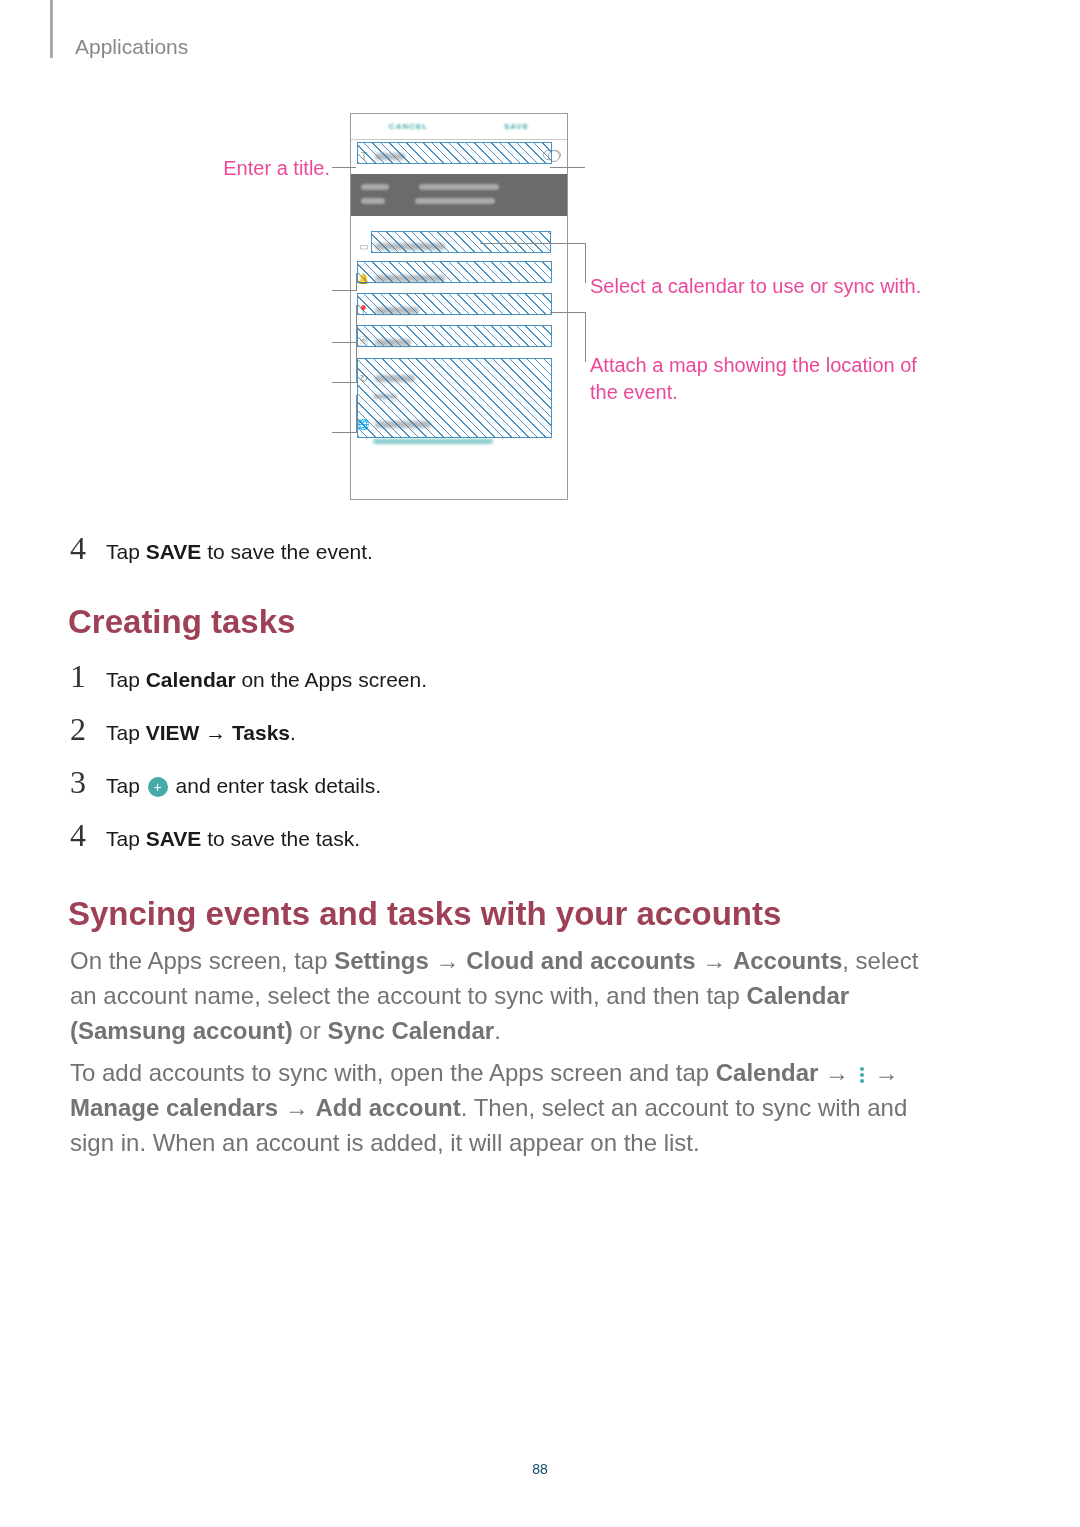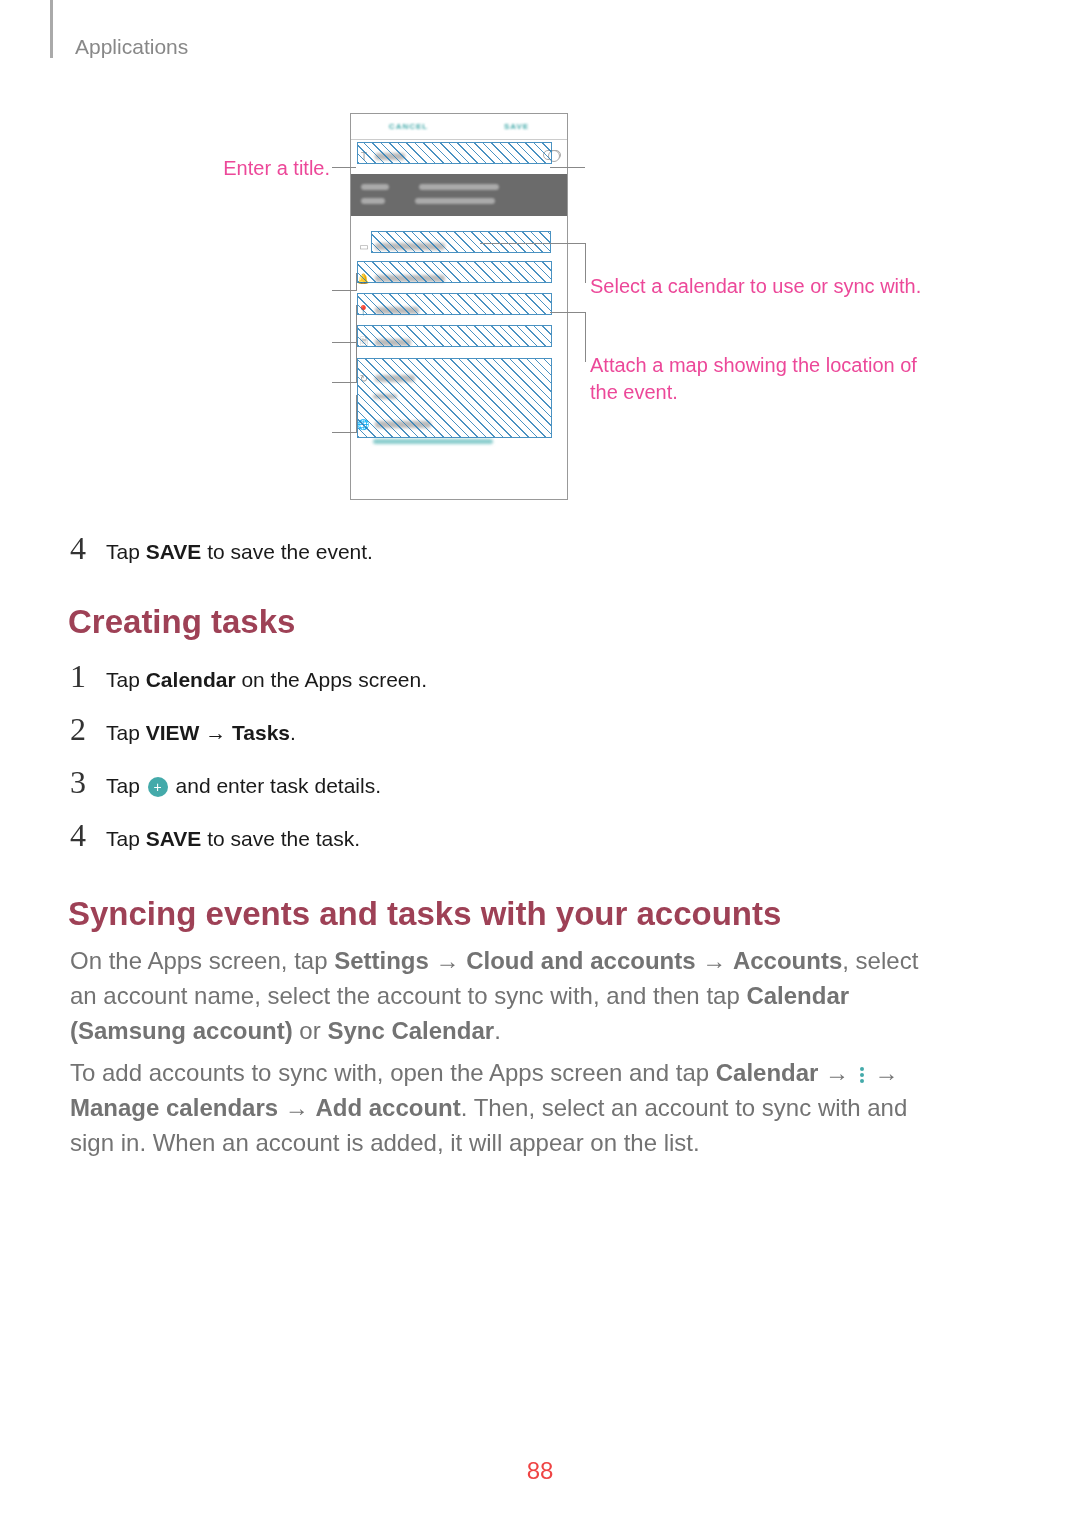--- a/index.html
+++ b/index.html
@@ -107,21 +107,21 @@
     position: absolute;
     left: 70px;
     width: 880px;
     font-size: 24px;
     line-height: 1.45;
     color: #737373;
   }
   .p1 { top: 944px; }
   .p2 { top: 1040px; margin-top: 16px; }
 
-  .pn { position: absolute; bottom: 42px; left: 0; right:0; text-align:center; font-size: 24px; color:#ef4444; }
+  .pn { position: absolute; bottom: 50px; left: 0; right:0; text-align:center; font-size: 14px; color:#0c4a6e; }
 </style>
 </head>
 <body>
 
 <div class="header-bar"></div>
 <div class="header-label">Applications</div>
 
 <div class="figure">
 
   <div class="shot">

